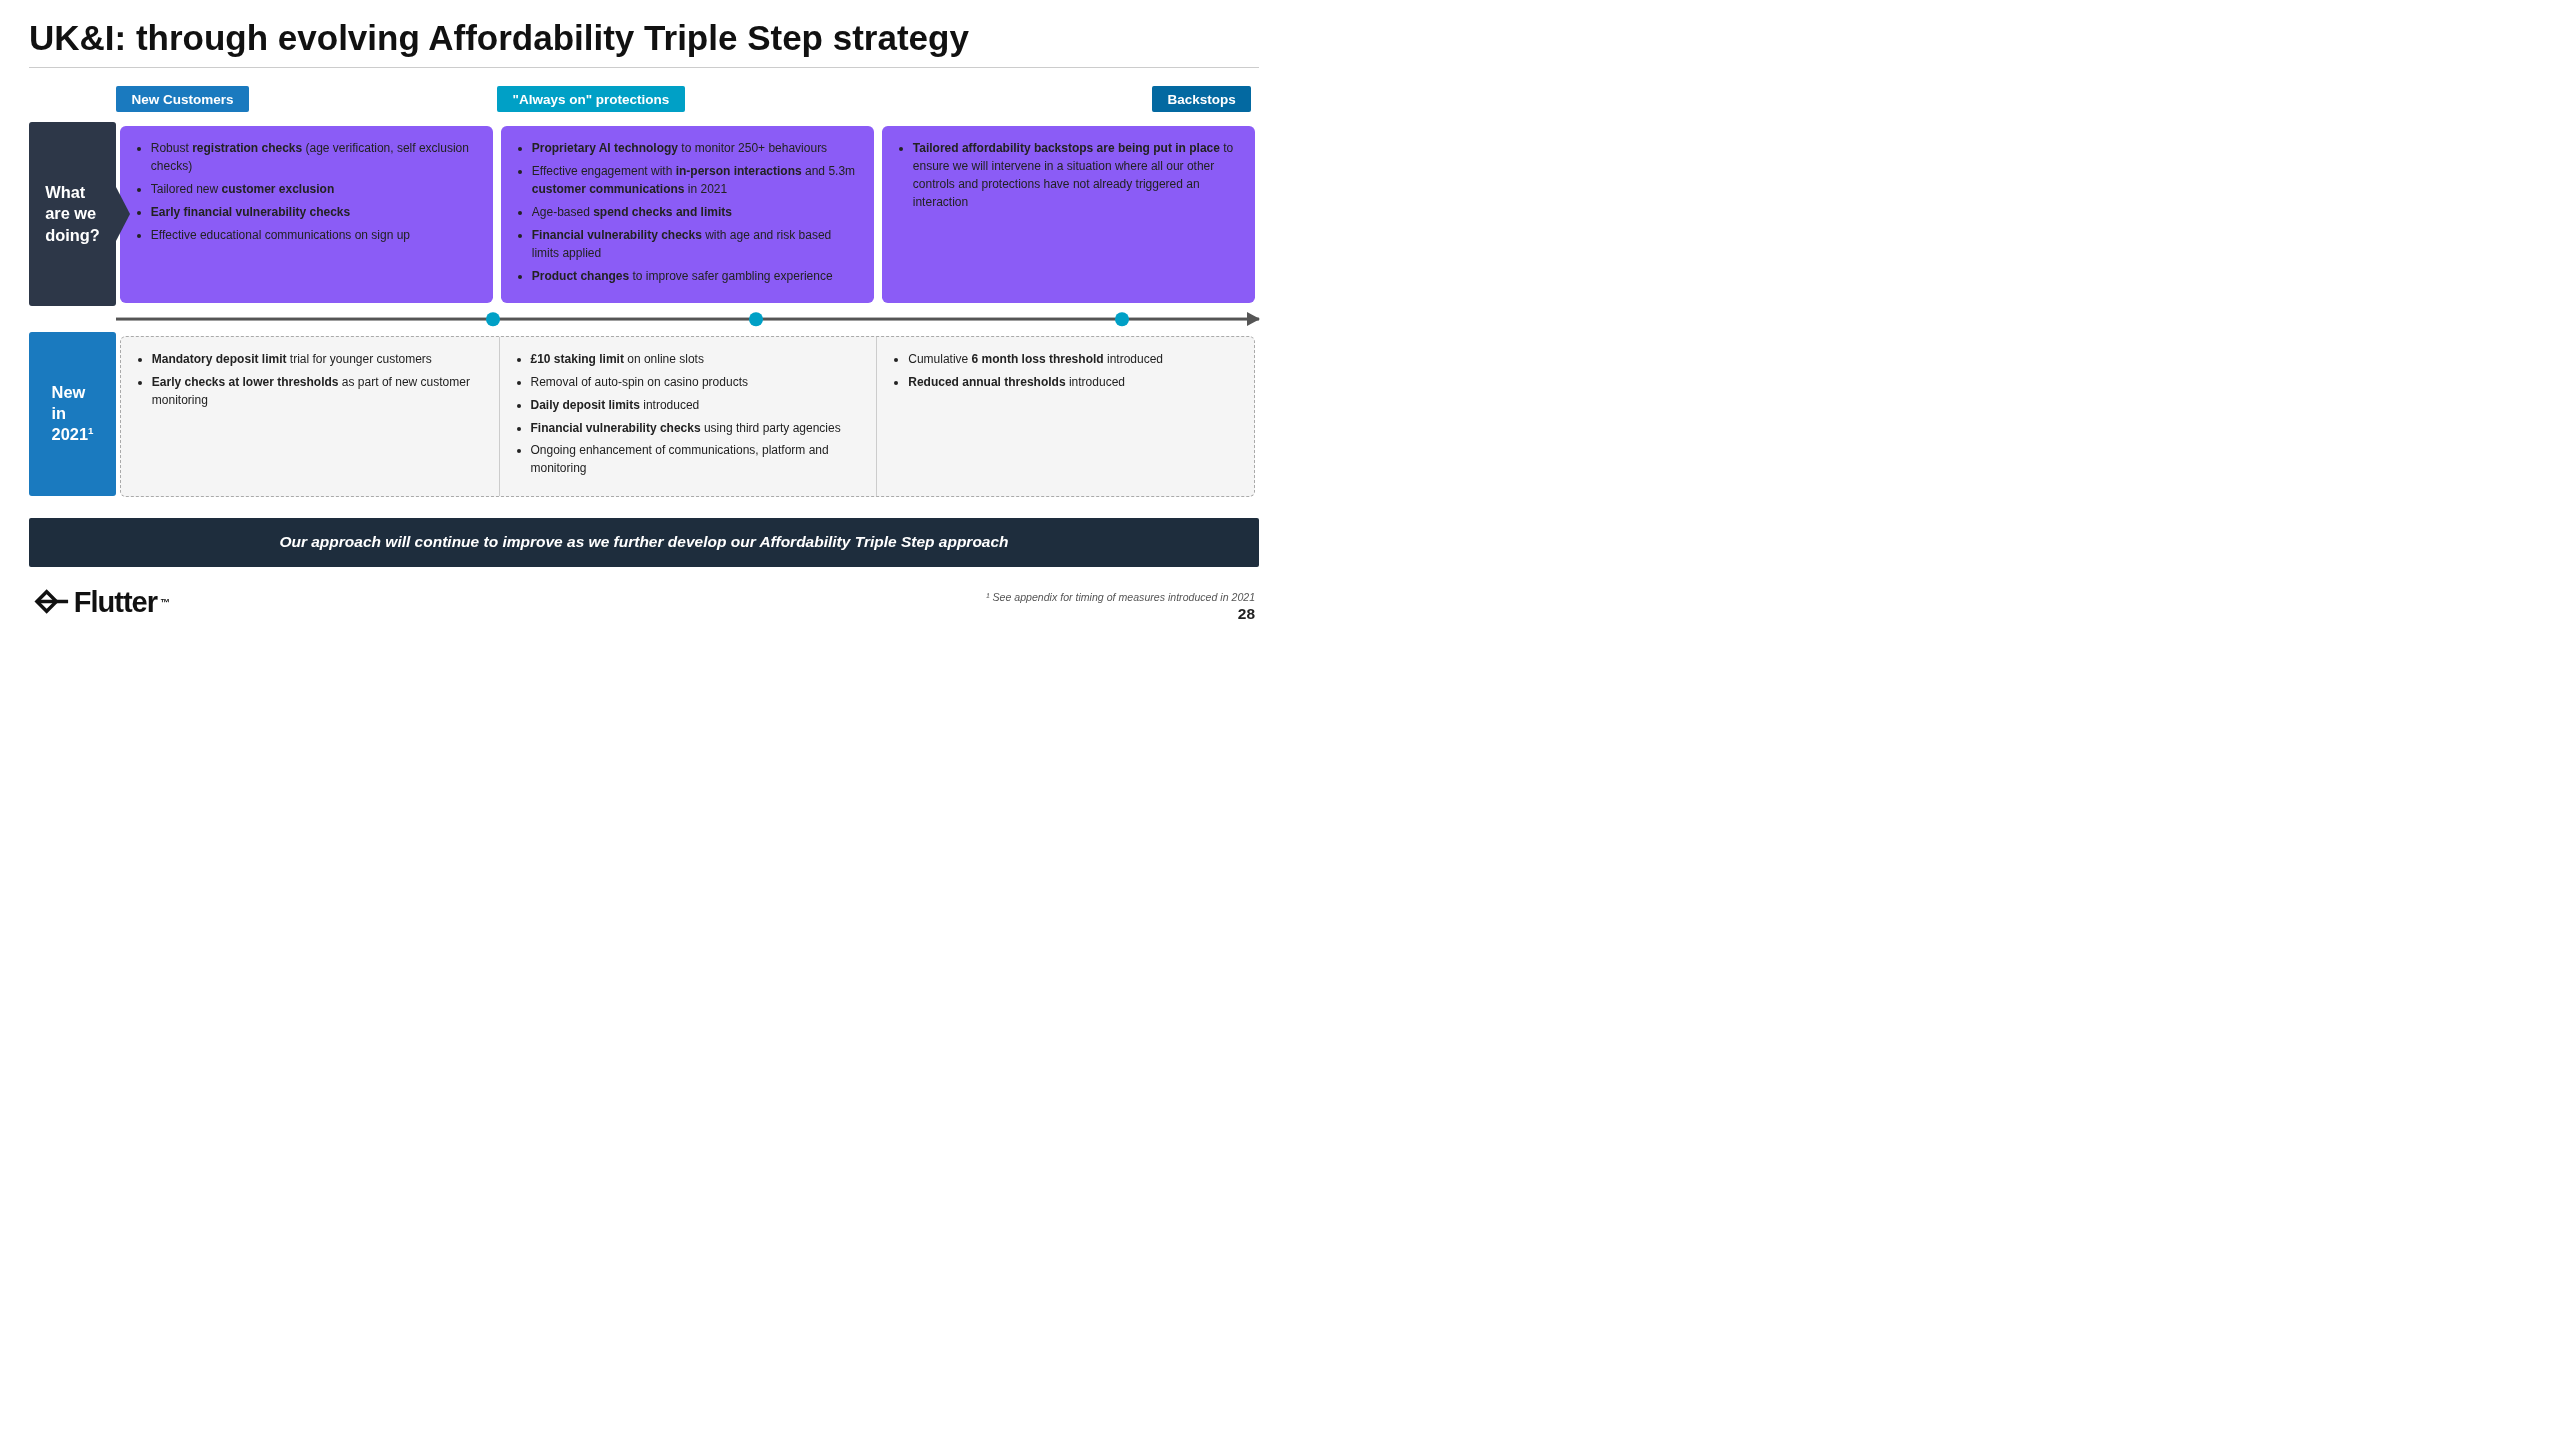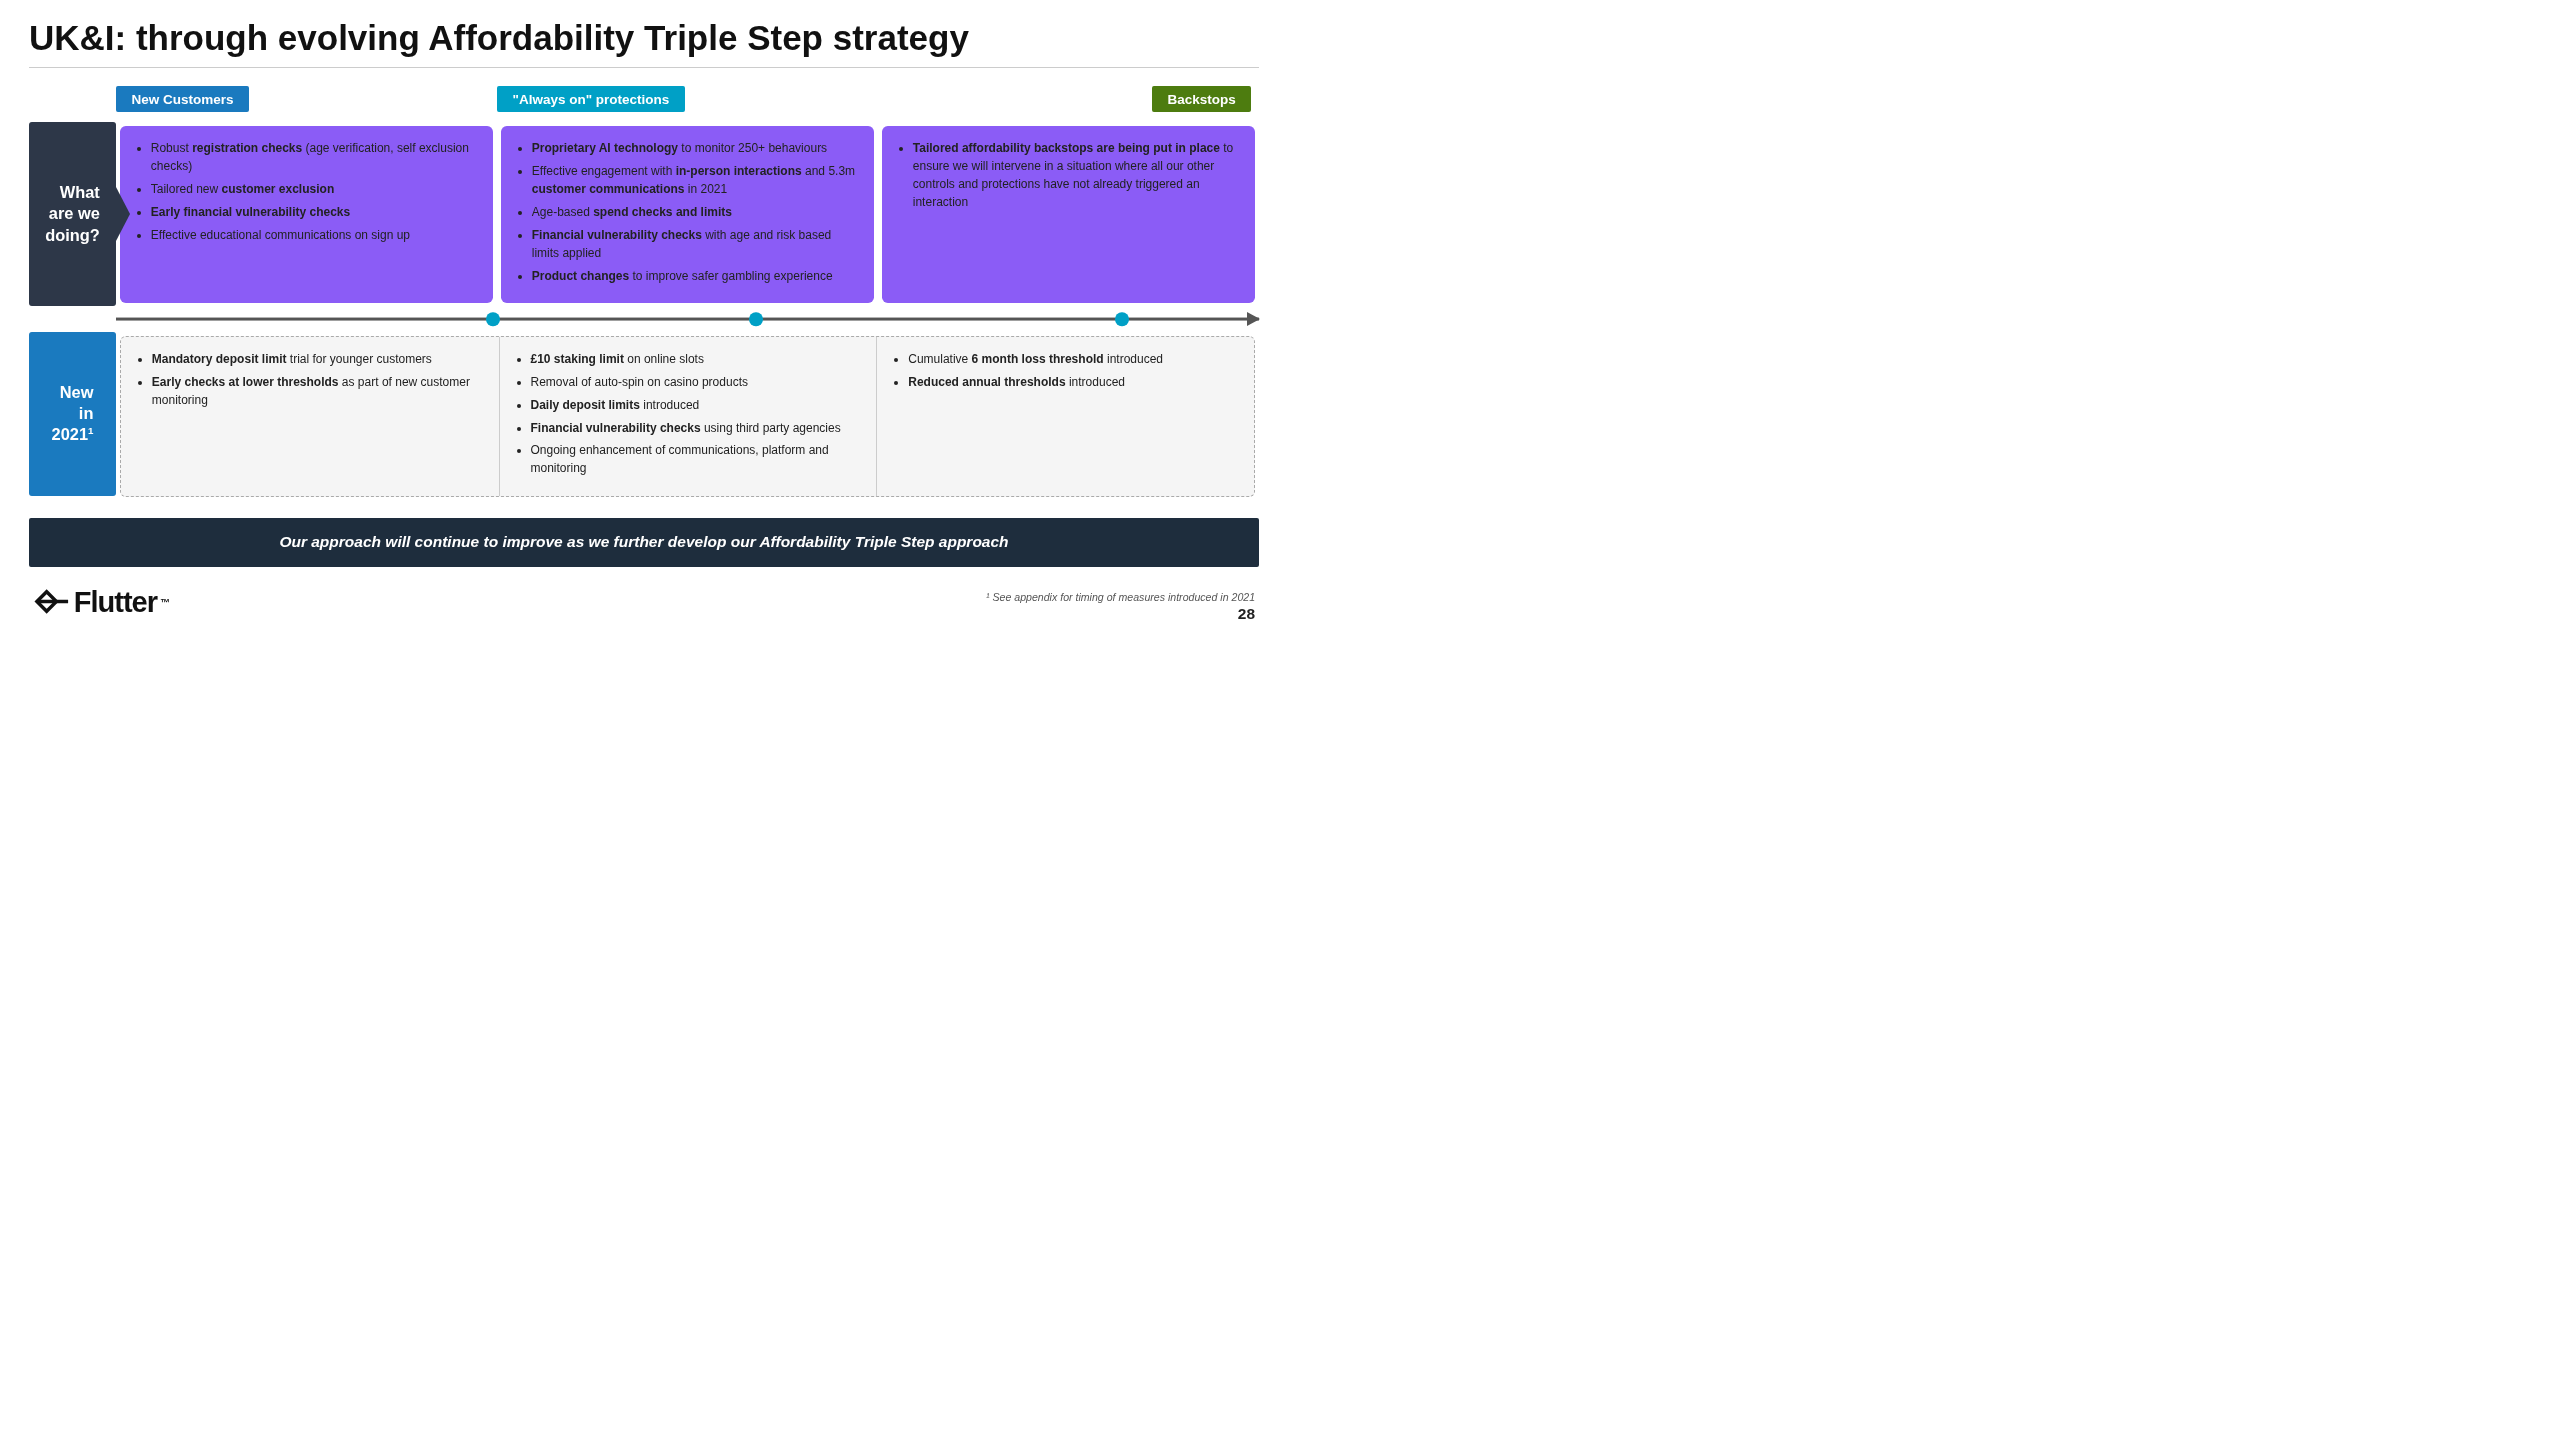--- a/index.html
+++ b/index.html
@@ -32,39 +32,39 @@
     .section-badge {
       display: inline-block;
       padding: 5.8px 15.5px;
       font-weight: 700;
       font-size: 13.5px;
       color: #fff;
       border-radius: 1.9px;
     }
     .badge-blue { background: #1a7abf; }
     .badge-teal { background: #00a0c6; }
-    .badge-light-blue { background: #4d7c0f; }
+    .badge-light-blue { background: #0369a1; }
 
     
     .row-label {
       display: flex;
       align-items: center;
       justify-content: center;
       flex-direction: column;
       font-weight: 700;
       font-size: 14.5px;
       color: #fff;
       padding: 9.7px 4.8px;
       border-radius: 2.9px;
       position: relative;
       z-index: 2;
     }
     .label-dark { background: #2d3748; }
     .label-blue { background: #1a7abf; }
-    .label-text { font-size: 16.4px; font-weight: 900; line-height: 1.3; text-align: right; }
+    .label-text { font-size: 16.4px; font-weight: 900; line-height: 1.3; text-align: left; }
     .label-sup { font-size: 9.7px; vertical-align: super; }
 
     
     .chevron {
       position: absolute;
       right: -13.5px;
       top: 50%;
       transform: translateY(-50%);
       width: 0;
       height: 0;

